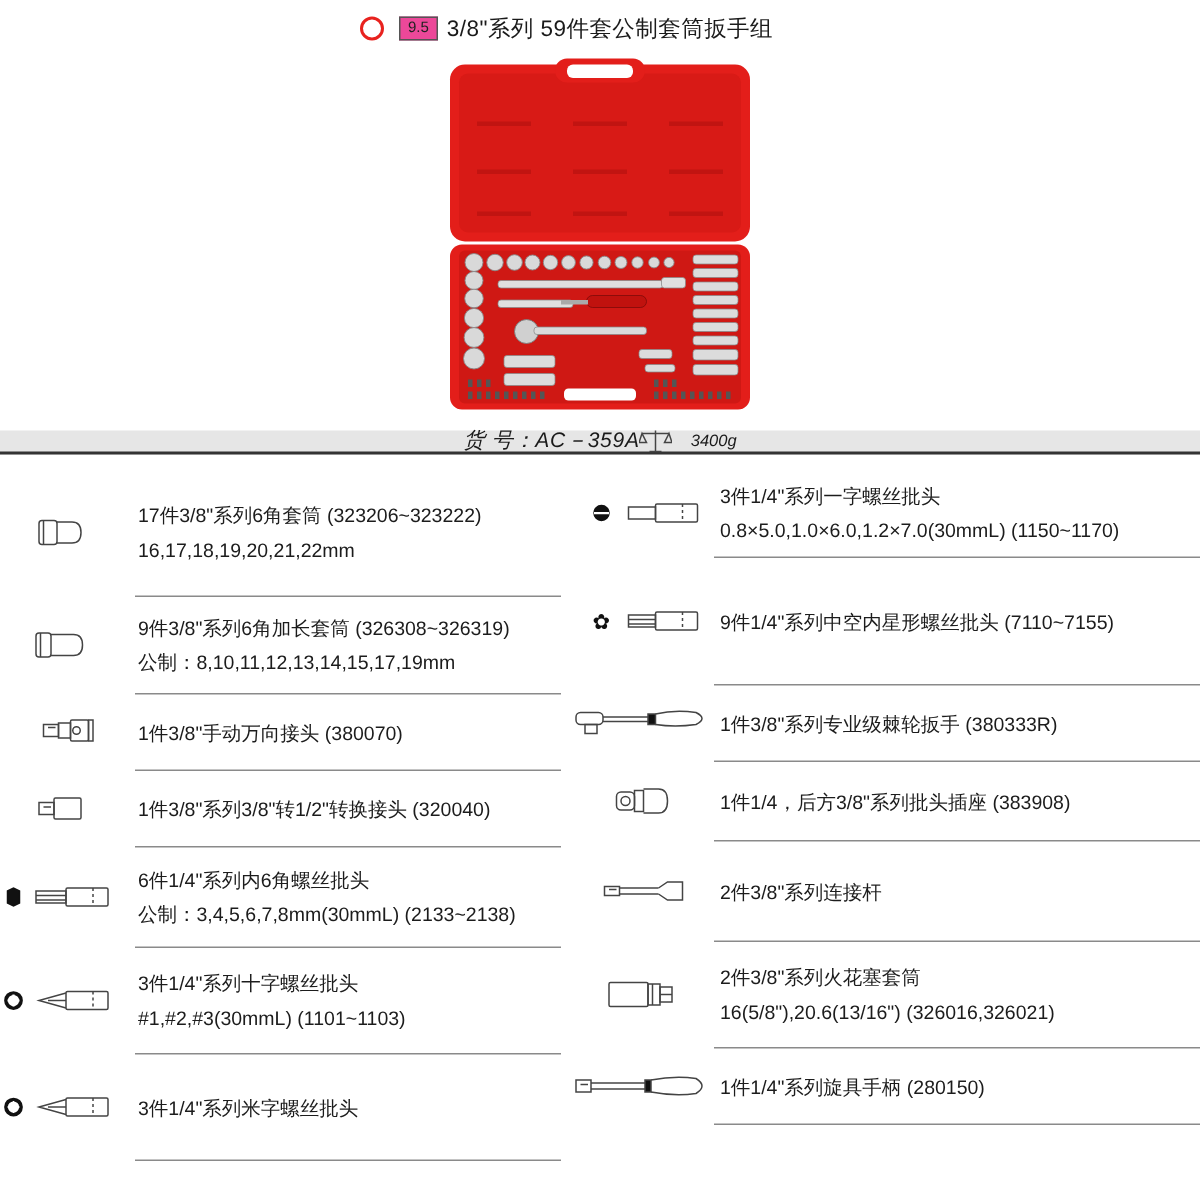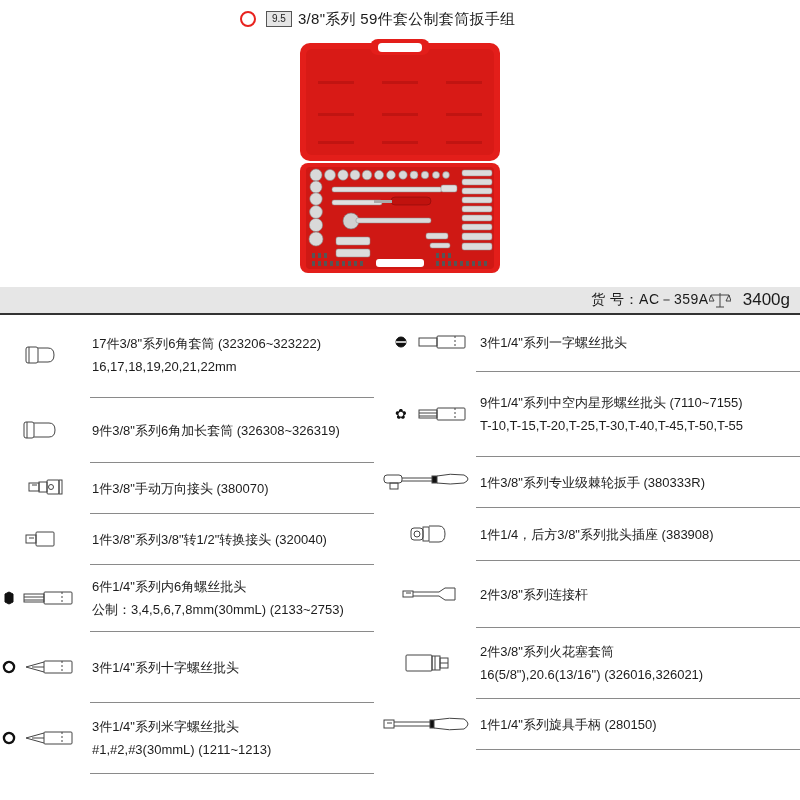--- a/index.html
+++ b/index.html
@@ -1,28 +1,28 @@
 <!DOCTYPE html>
 <html><head>
 <meta charset="utf-8">
 <style>
   * { box-sizing: border-box; margin: 0; padding: 0; }
   html, body { width: 800px; height: 800px; background: #ffffff; overflow: hidden; }
   body { font-family: "Liberation Sans", "DejaVu Sans", sans-serif; color: #1a1a1a; position: relative; }
 
   .title-row { position: absolute; top: 8px; left: 240px; height: 22px; display: flex; align-items: center; gap: 6px; }
   .title-ring { width: 16px; height: 16px; border: 2.5px solid #e8221e; border-radius: 50%; margin-right: 4px; }
-  .size-badge { border: 1px solid #555; font-size: 10px; padding: 1px 5px; line-height: 12px; color: #222; background: #e5e5e5; }
+  .size-badge { border: 1px solid #555; font-size: 10px; padding: 1px 5px; line-height: 12px; color: #222; background: #ec4899; }
   .title-text { font-size: 15px; color: #1a1a1a; letter-spacing: 0.3px; }
 
   .photo { position: absolute; left: 296px; top: 37px; width: 208px; height: 240px; }
 
-  .spec-bar { position: absolute; top: 287px; left: 0; width: 800px; height: 28px; background: #e6e6e6; border-bottom: 2px solid #333; display: flex; align-items: center; justify-content: flex-end; padding: 0 10px; }
+  .spec-bar { position: absolute; top: 287px; left: 0; width: 800px; height: 16px; background: #e6e6e6; border-bottom: 2px solid #333; display: flex; align-items: center; justify-content: center; padding: 0 10px; font-style: italic; }
   .spec-left { font-size: 14px; color: #1a1a1a; letter-spacing: 0.5px; }
-  .spec-right { display: flex; align-items: center; gap: 12px; font-size: 17px; }
+  .spec-right { display: flex; align-items: center; gap: 12px; font-size: 11px; }
 
   .col { position: absolute; top: 313px; }
   .col-left { left: 0; width: 380px; }
   .col-right { left: 380px; width: 420px; }
 
   .item { position: relative; display: flex; align-items: center; }
   .item .icon-area { position: absolute; left: 0; top: 0; bottom: 0; display: flex; align-items: center; justify-content: center; }
   .item .text { font-size: 13px; line-height: 23px; color: #1c1c1c; }
   .sep { height: 1px; background: #8a8a8a; }
 
@@ -186,20 +186,21 @@
         <span>
       <svg width="38" height="22" viewBox="0 0 38 22" fill="none" stroke="#444" stroke-width="1">
             <rect x="3" y="3" width="10" height="16" rx="2"></rect>
             <path d="M13 4 H28 Q34 4 34 11 Q34 18 28 18 H13"></path>
             <line x1="6" y1="3" x2="6" y2="19"></line>
           </svg>
     </span>
       </div>
     <div class="text">
       <div>9件3/8"系列6角加长套筒 (326308~326319)</div>
+      <div>公制：8,10,11,12,13,14,15,17,19mm</div>
     </div>
   </div>
   <div class="sep"></div>
   <div class="item" style="height:50px">
     <div class="icon-area">
         <span>
       <svg width="50" height="20" viewBox="0 0 50 20" fill="none" stroke="#444" stroke-width="1">
             <rect x="14" y="5" width="10" height="8"></rect>
             <line x1="17" y1="7" x2="22" y2="7"></line>
             <rect x="24" y="4" width="8" height="10"></rect>
@@ -237,99 +238,99 @@
             <rect x="22" y="5" width="20" height="8"></rect>
             <line x1="22" y1="8" x2="42" y2="8"></line>
             <line x1="22" y1="11" x2="42" y2="11"></line>
             <rect x="42" y="3" width="28" height="12" rx="1"></rect>
             <line x1="60" y1="3" x2="60" y2="15" stroke-dasharray="2,2"></line>
           </svg>
     </span>
       </div>
     <div class="text">
       <div>6件1/4"系列内6角螺丝批头</div>
-      <div>公制：3,4,5,6,7,8mm(30mmL) (2133~2753)</div>
+      <div>公制：3,4,5,6,7,8mm(30mmL) (2133~2138)</div>
     </div>
   </div>
   <div class="sep"></div>
   <div class="item" style="height:70px">
     <div class="icon-area">
         <span>
       <svg width="76" height="18" viewBox="0 0 76 18" fill="none" stroke="#444" stroke-width="1">
             <circle cx="7" cy="9" r="5" stroke="#111" stroke-width="2.5"></circle>
             <line x1="7" y1="5" x2="7" y2="13" stroke="#fff" stroke-width="1.5"></line>
             <line x1="3" y1="9" x2="11" y2="9" stroke="#fff" stroke-width="1.5"></line>
             <path d="M42 4 L24 9 L42 14"></path>
             <line x1="30" y1="9" x2="42" y2="9"></line>
             <rect x="42" y="3" width="28" height="12" rx="1"></rect>
             <line x1="60" y1="3" x2="60" y2="15" stroke-dasharray="2,2"></line>
           </svg>
     </span>
       </div>
     <div class="text">
       <div>3件1/4"系列十字螺丝批头</div>
+      <div>#1,#2,#3(30mmL) (1101~1103)</div>
     </div>
   </div>
   <div class="sep"></div>
   <div class="item" style="height:70px">
     <div class="icon-area">
         <span>
       <svg width="76" height="18" viewBox="0 0 76 18" fill="none" stroke="#444" stroke-width="1">
             <circle cx="7" cy="9" r="5" stroke="#111" stroke-width="2.5"></circle>
             <line x1="7" y1="5" x2="7" y2="13" stroke="#fff" stroke-width="1"></line>
             <line x1="3" y1="9" x2="11" y2="9" stroke="#fff" stroke-width="1"></line>
             <path d="M42 4 L24 9 L42 14"></path>
             <line x1="30" y1="9" x2="42" y2="9"></line>
             <rect x="42" y="3" width="28" height="12" rx="1"></rect>
             <line x1="60" y1="3" x2="60" y2="15" stroke-dasharray="2,2"></line>
           </svg>
     </span>
       </div>
     <div class="text">
       <div>3件1/4"系列米字螺丝批头</div>
-      <div>#1,#2,#3(30mmL) (1211~1213)</div>
     </div>
   </div>
   <div class="sep"></div>
 </div>
 
 <div class="col col-right">
   <div class="item" style="height:58px">
     <div class="icon-area">
         <span>
       <svg width="86" height="18" viewBox="0 0 86 18" fill="none" stroke="#444" stroke-width="1">
             <circle cx="16" cy="9" r="5" fill="#111" stroke="#111"></circle>
             <line x1="11" y1="9" x2="21" y2="9" stroke="#fff" stroke-width="1.5"></line>
             <rect x="34" y="5" width="18" height="8"></rect>
             <rect x="52" y="3" width="28" height="12" rx="1"></rect>
             <line x1="70" y1="3" x2="70" y2="15" stroke-dasharray="2,2"></line>
           </svg>
     </span>
       </div>
     <div class="text">
       <div>3件1/4"系列一字螺丝批头</div>
+      <div>0.8×5.0,1.0×6.0,1.2×7.0(30mmL) (1150~1170)</div>
     </div>
   </div>
   <div class="sep"></div>
   <div class="item" style="height:84px">
     <div class="icon-area">
         <span>
       <svg width="86" height="18" viewBox="0 0 86 18" fill="none" stroke="#444" stroke-width="1">
             <text x="10" y="14" font-size="14" fill="#111" stroke="none" font-family="DejaVu Sans, sans-serif">✿</text>
             <rect x="34" y="5" width="18" height="8"></rect>
             <line x1="34" y1="8" x2="52" y2="8"></line>
             <line x1="34" y1="11" x2="52" y2="11"></line>
             <rect x="52" y="3" width="28" height="12" rx="1"></rect>
             <line x1="70" y1="3" x2="70" y2="15" stroke-dasharray="2,2"></line>
           </svg>
     </span>
       </div>
     <div class="text">
       <div>9件1/4"系列中空内星形螺丝批头 (7110~7155)</div>
-      <div>T-10,T-15,T-20,T-25,T-30,T-40,T-45,T-50,T-55</div>
     </div>
   </div>
   <div class="sep"></div>
   <div class="item" style="height:50px">
     <div class="icon-area">
         <span>
       <svg width="92" height="22" viewBox="0 0 92 22" fill="none" stroke="#444" stroke-width="1">
             <rect x="2" y="4" width="18" height="8" rx="3"></rect>
             <rect x="8" y="12" width="8" height="6"></rect>
             <line x1="20" y1="7" x2="50" y2="7"></line>

